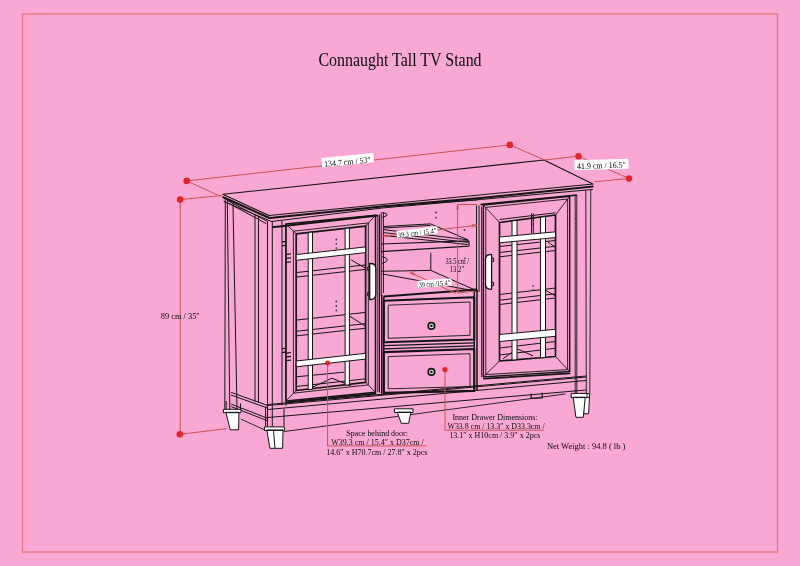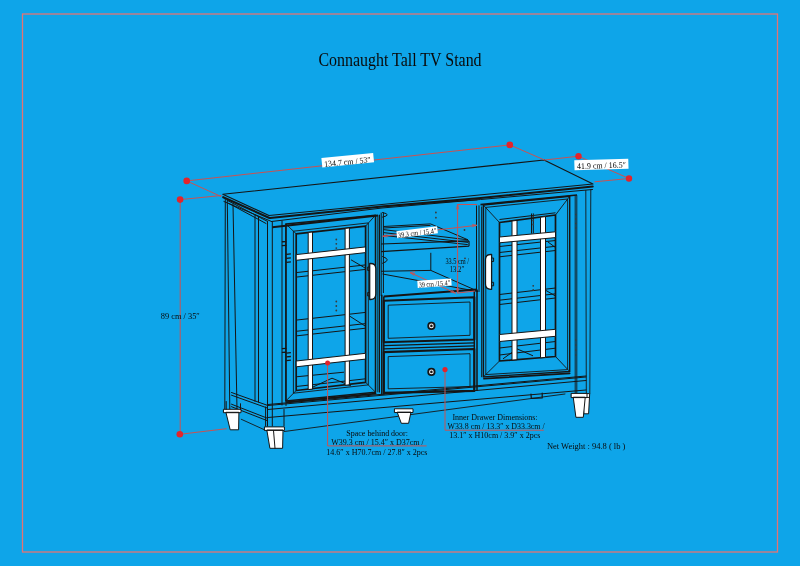--- a/index.html
+++ b/index.html
@@ -1,16 +1,16 @@
 <!DOCTYPE html>
 <html><head>
 <meta charset="utf-8">
 <style>
   html,body{margin:0;padding:0;background:#ffffff;}
-  #page{position:relative;width:800px;height:566px;background:#0ea5e9;overflow:hidden;}
+  #page{position:relative;width:800px;height:566px;background:#f9a8d4;overflow:hidden;}
   svg{position:absolute;left:0;top:0;}
   .ser{font-family:"Liberation Serif", serif;}
 </style>
 </head>
 <body>
 <div id="page">
 <svg width="800" height="566" viewBox="0 0 800 566">
 
   <rect x="22.5" y="14" width="755" height="538" fill="none" stroke="rgb(229,115,115)" stroke-width="1.3"></rect>
 

